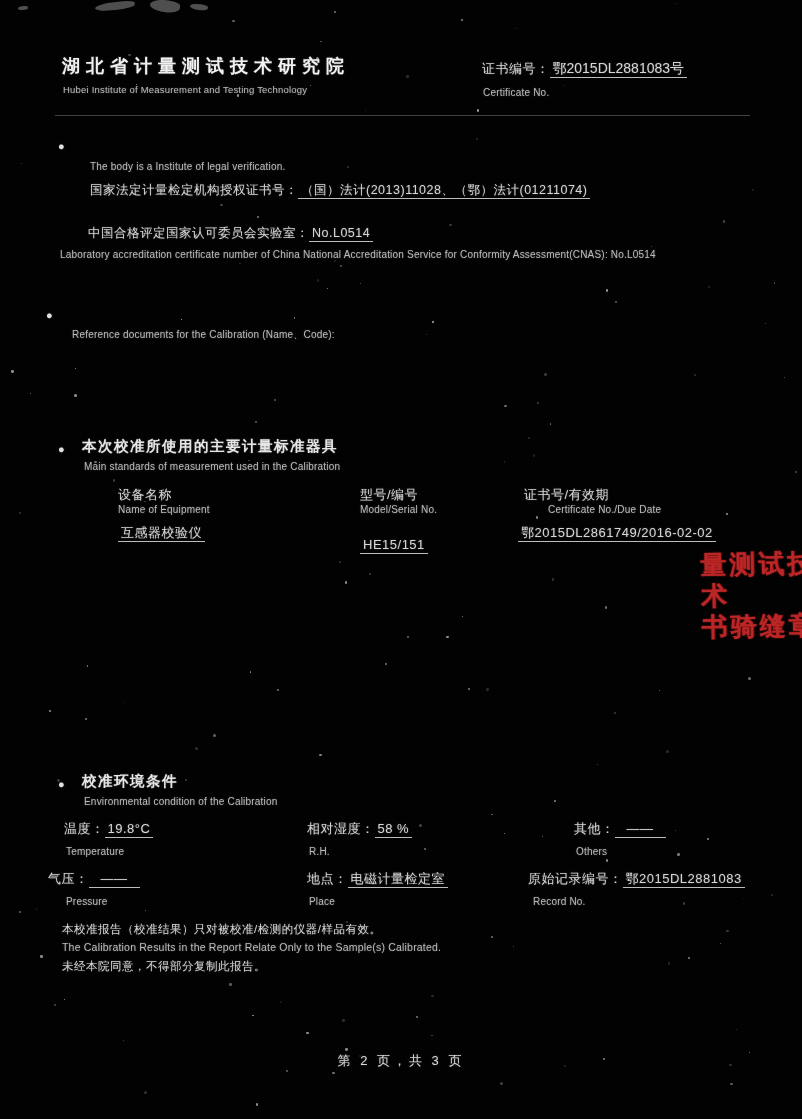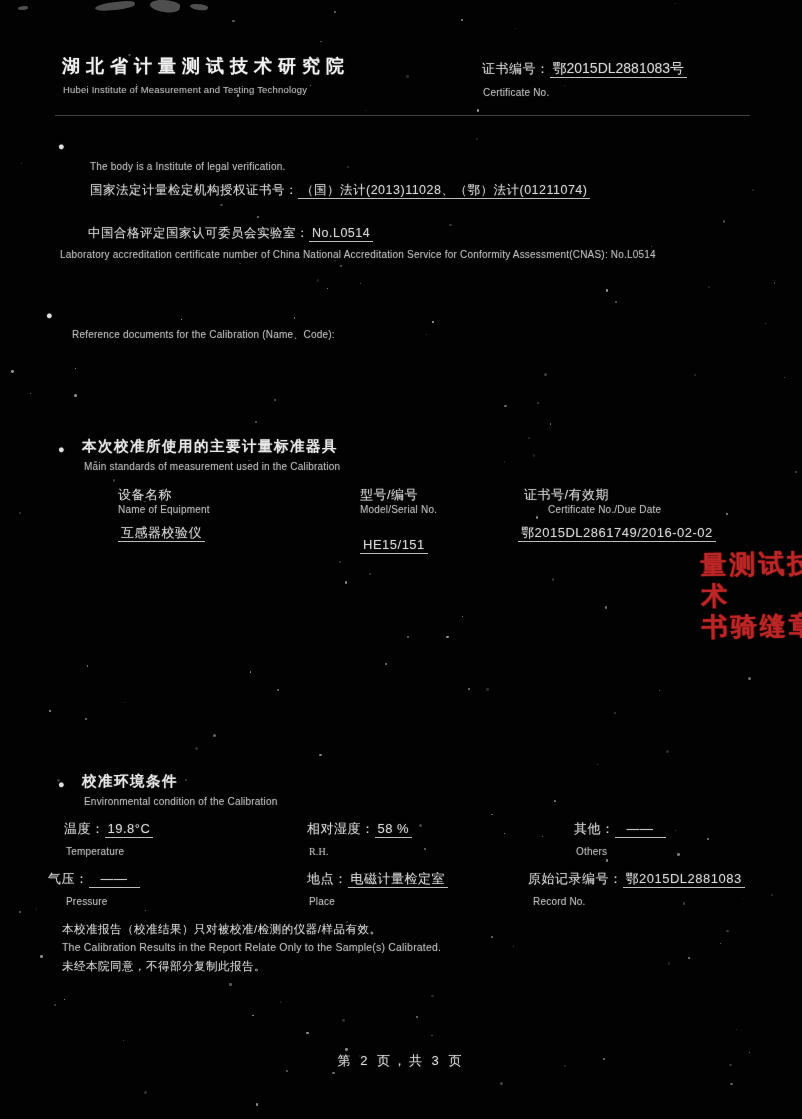--- a/index.html
+++ b/index.html
@@ -243,21 +243,21 @@
   <div class="abs txt en" style="left:84px;top:796px;">Environmental condition of the Calibration</div>
 
   <div class="abs txt cn" style="left:64px;top:820px;">
     <span>温度：</span><span class="u">19.8°C</span>
   </div>
   <div class="abs txt en" style="left:66px;top:846px;">Temperature</div>
 
   <div class="abs txt cn" style="left:307px;top:820px;">
     <span>相对湿度：</span><span class="u">58 %</span>
   </div>
-  <div class="abs txt en" style="left:309px;top:846px;font-family:Liberation Serif, serif;">R.H.</div>
+  <div class="abs txt en" style="left:309px;top:846px;">R.H.</div>
 
   <div class="abs txt cn" style="left:574px;top:820px;">
     <span>其他：</span><span class="u" style="min-width:45px;display:inline-block;text-align:center;">——</span>
   </div>
   <div class="abs txt en" style="left:576px;top:846px;">Others</div>
 
   <div class="abs txt cn" style="left:48px;top:870px;">
     <span>气压：</span><span class="u" style="min-width:45px;display:inline-block;text-align:center;">——</span>
   </div>
   <div class="abs txt en" style="left:66px;top:896px;">Pressure</div>

